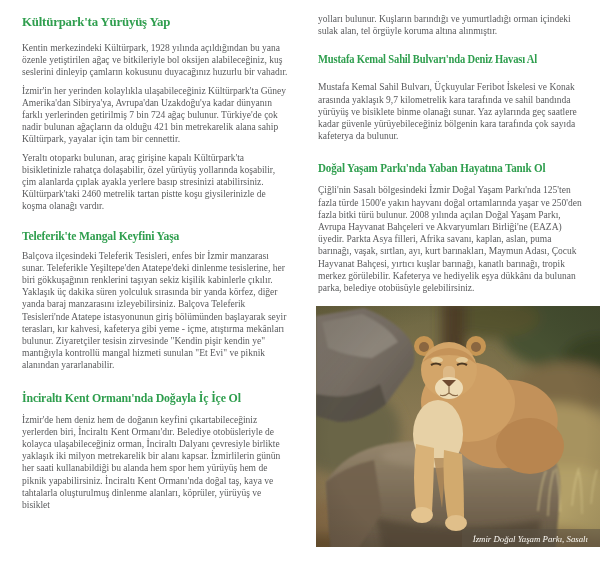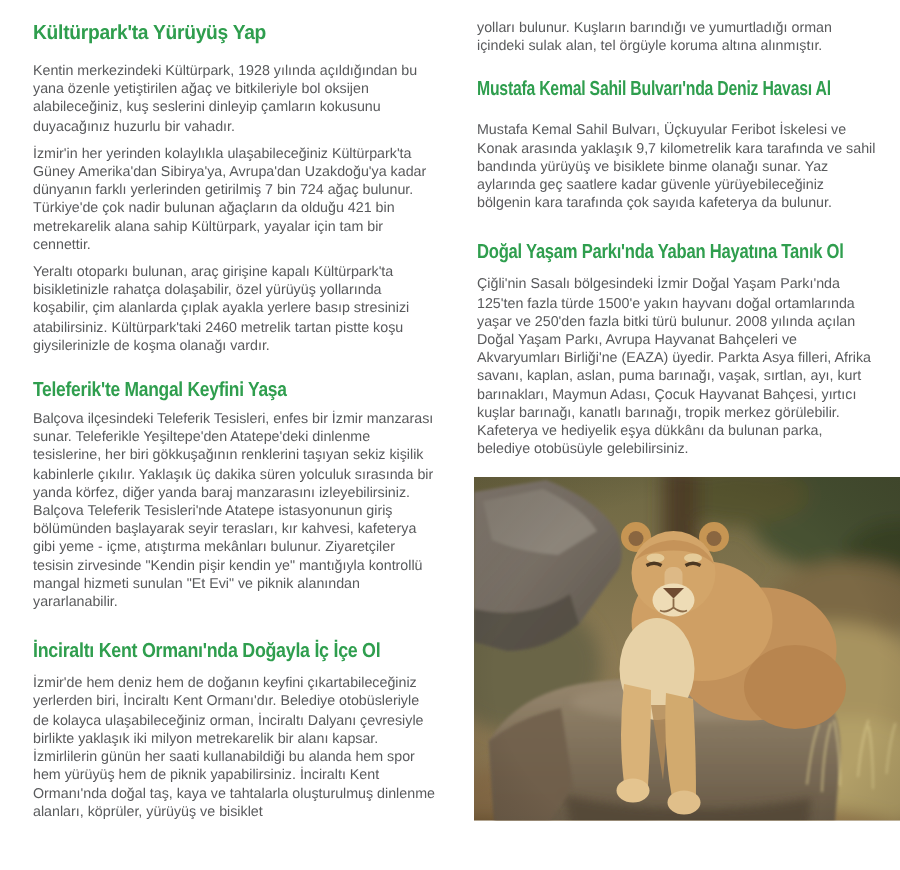--- a/index.html
+++ b/index.html
@@ -1,18 +1,18 @@
 <!DOCTYPE html>
 <html><head>
 <meta charset="utf-8">
 <style>
   html,body { margin:0; padding:0; background:#fff; }
   .page {
     position:relative; width:600px; height:547px; background:#ffffff;
-    font-family:Liberation Sans, sans-serif; overflow:hidden;
+    font-family:Liberation Serif, serif; overflow:hidden;
   }
   .col { position:absolute; top:10px; }
   .col-left  { left:22px;  width:268px; }
   .col-right { left:318px; width:267px; }
 
   .hd {
     margin:0; color:#2f9e4e; font-weight:700; font-size:13.5px; line-height:17px;
     letter-spacing:-0.2px; white-space:nowrap; transform-origin:left top; display:block;
   }
   .s95 { transform:scaleX(.95); }
@@ -179,17 +179,18 @@
           <path d="M115,59 q5,-3 10,0" stroke="#4c3822" stroke-width="2.2" fill="none"></path>
           <path d="M141,59 q5,-3 10,0" stroke="#4c3822" stroke-width="2.2" fill="none"></path>
           <rect x="127" y="60" width="12" height="17" rx="5" fill="#ddb986"></rect>
           <ellipse cx="133" cy="82" rx="14" ry="11" fill="#eedcb6"></ellipse>
           <path d="M126,74 L140,74 L133,81 Z" fill="#6f4b31"></path>
           <path d="M133,81 L133,87 M133,87 Q128,91 124,89 M133,87 Q138,91 142,89" stroke="#8a6a48" stroke-width="1.2" fill="none"></path>
         </g>
 
         <rect width="284" height="261" fill="url(#vig)"></rect>
       </svg>
+      <figcaption class="caption">İzmir Doğal Yaşam Parkı, Sasalı</figcaption>
     </figure>
   </div>
 
   <div class="page-number">32</div>
 </div>
 
 </body></html>

